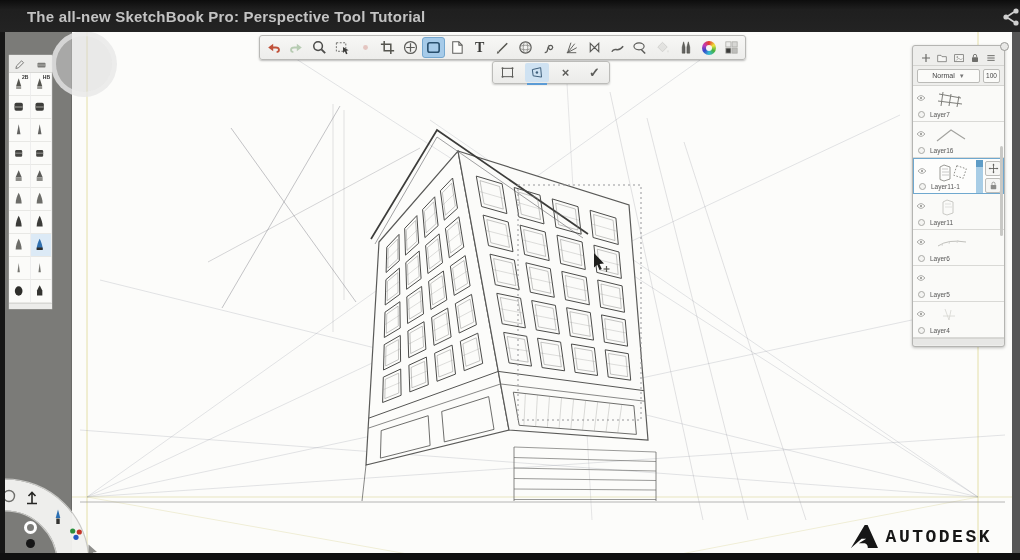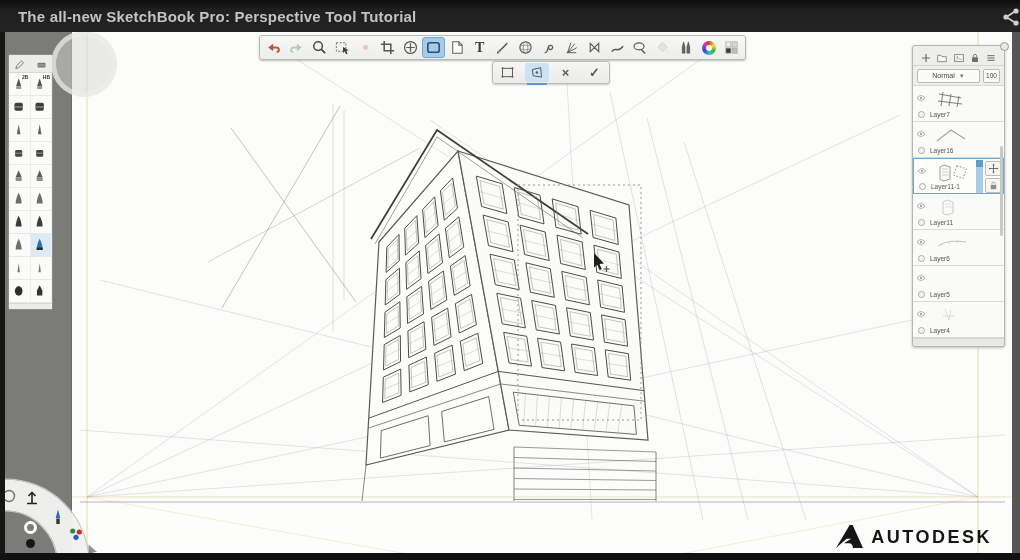--- a/index.html
+++ b/index.html
@@ -3,21 +3,21 @@
 <meta charset="utf-8">
 <style>
   * { margin:0; padding:0; box-sizing:border-box; }
   html,body { width:1020px; height:560px; overflow:hidden; background:#111;
     font-family:"Liberation Sans", sans-serif; }
   #stage { position:relative; width:1020px; height:560px; background:#141414; }
 
   
   #titlebar { position:absolute; left:0; top:0; width:1020px; height:32px;
     background:linear-gradient(#0d0d0d,#1f1f1f 30%,#232323); z-index:9; display:flex; align-items:center; }
-  #title-text { color:#c3c3c3; font-size:15px; font-weight:bold; letter-spacing:.2px; padding-left:18px; }
+  #title-text { color:#c3c3c3; font-size:15px; font-weight:bold; letter-spacing:.2px; padding-left:27px; }
   #share { position:absolute; right:-2px; top:6px; width:22px; height:22px; z-index:10; }
   #bottom-strip { position:absolute; left:0; bottom:0; width:1020px; height:7px; background:#101010; z-index:9; }
   #left-strip { position:absolute; left:0; top:32px; width:5px; height:521px; background:#161616; z-index:8; }
   #right-strip { position:absolute; right:0; top:32px; width:8px; height:521px; background:#565656; z-index:8; }
 
   
   #canvas { position:absolute; left:5px; top:32px; width:1007px; height:521px; background:#fcfcfa; z-index:1; }
   #sketch { position:absolute; left:0; top:0; width:1020px; height:560px; z-index:2; pointer-events:none; }
 
   
@@ -96,21 +96,21 @@
 
   
   #lagoon { position:absolute; left:0; top:430px; width:140px; height:130px; z-index:5; pointer-events:none; }
   .lagoon-icon { position:absolute; width:18px; height:18px; z-index:6; pointer-events:auto; }
   .lagoon-icon svg { width:18px; height:18px; }
   #lagoon-donut { position:absolute; left:24px; top:521px; width:13px; height:13px; border-radius:50%;
     border:3.5px solid #fdfdfd; z-index:6; }
   #lagoon-dot { position:absolute; left:26px; top:539px; width:9px; height:9px; border-radius:50%; background:#161616; z-index:6; }
 
   
-  #autodesk { position:absolute; right:28px; bottom:11px; display:flex; align-items:center; gap:8px; z-index:7; }
+  #autodesk { position:absolute; right:28px; bottom:11px; display:flex; align-items:center; gap:8px; z-index:7;font-family:Liberation Mono, monospace; }
   #autodesk svg { width:27px; height:24px; }
   #autodesk-text { font-size:18px; font-weight:bold; letter-spacing:2.5px; color:#161616; }
 </style>
 </head>
 <body>
 
 <div id="stage">
 
   <div id="canvas"></div>
   <svg id="sketch" viewBox="0 0 1020 560">

